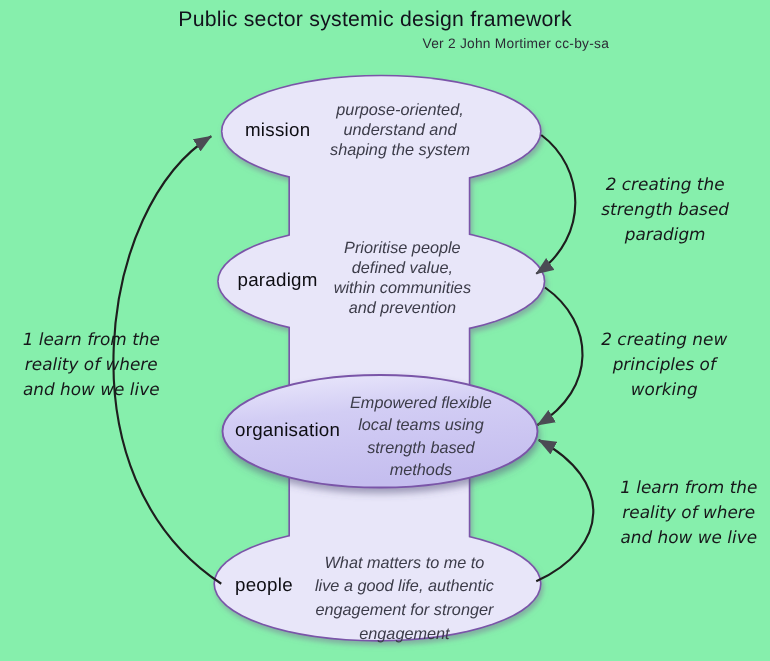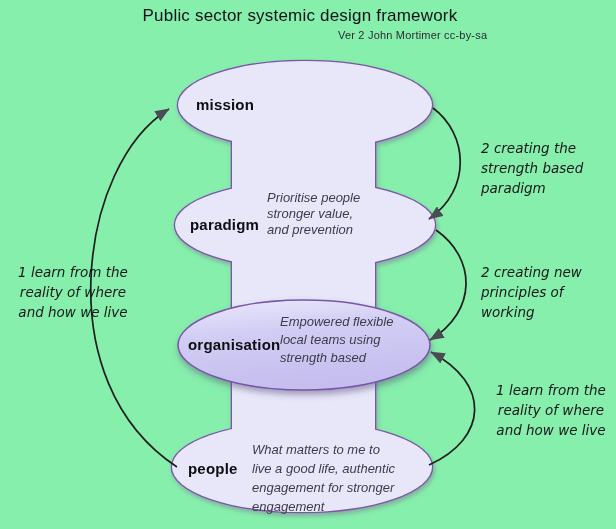--- a/index.html
+++ b/index.html
@@ -1,21 +1,21 @@
 <!DOCTYPE html>
 <html><head>
 <meta charset="utf-8">
 <style>
   html,body{margin:0;padding:0;background:#ffffff;}
   #canvas{position:relative;width:616px;height:529px;background:#86efac;overflow:hidden;
           font-family:"Liberation Sans",sans-serif;}
-  .abs{position:absolute;}
+  .abs{position:absolute;text-align:center;}
   .title{font-size:17px;color:#12121c;text-align:center;letter-spacing:0.2px;}
   .subtitle{font-size:11px;color:#2c2c36;letter-spacing:0.2px;}
-  .node-label{font-size:15px;color:#0d0d12;letter-spacing:0.2px;font-weight:bold;}
+  .node-label{font-size:15px;color:#0d0d12;letter-spacing:0.2px;}
   .node-desc{font-style:italic;font-size:13px;color:#3c3c49;}
   .anno{font-family:"DejaVu Sans",sans-serif;font-weight:normal;font-style:italic;
         font-size:13.5px;color:#17171a;line-height:20px;}
   svg{position:absolute;left:0;top:0;}
 </style>
 </head>
 <body>
 
 <div id="canvas">
 
@@ -59,33 +59,40 @@
       <path d="M433,108 C468,134 472,189 429,219" marker-end="url(#ah)"></path>
       <path d="M436,230 C476,258 478,311 430,340" marker-end="url(#ah)"></path>
       <path d="M429,465 C488,438 491,384 431,352" marker-end="url(#ah)"></path>
     </g>
   </svg>
 
   <div class="abs title" style="left:140px;top:6px;width:320px;">Public sector systemic design framework</div>
   <div class="abs subtitle" style="left:338px;top:29px;">Ver 2 John Mortimer cc-by-sa</div>
 
   <div class="abs node-label" style="left:196px;top:96px;">mission</div>
+  <div class="abs node-desc" style="left:264px;top:80px;line-height:16px;">
+    <div>purpose-oriented,</div>
+    <div>understand and</div>
+    <div>shaping the system</div>
+  </div>
 
   <div class="abs node-label" style="left:190px;top:216px;">paradigm</div>
   <div class="abs node-desc" style="left:267px;top:190px;line-height:16px;">
     <div>Prioritise people</div>
-    <div>stronger value,</div>
+    <div>defined value,</div>
+    <div>within communities</div>
     <div>and prevention</div>
   </div>
 
   <div class="abs node-label" style="left:188px;top:336px;">organisation</div>
   <div class="abs node-desc" style="left:280px;top:313px;line-height:18px;">
     <div>Empowered flexible</div>
     <div>local teams using</div>
     <div>strength based</div>
+    <div>methods</div>
   </div>
 
   <div class="abs node-label" style="left:188px;top:460px;">people</div>
   <div class="abs node-desc" style="left:252px;top:440px;line-height:19px;">
     <div>What matters to me to</div>
     <div>live a good life, authentic</div>
     <div>engagement for stronger</div>
     <div>engagement</div>
   </div>
 

